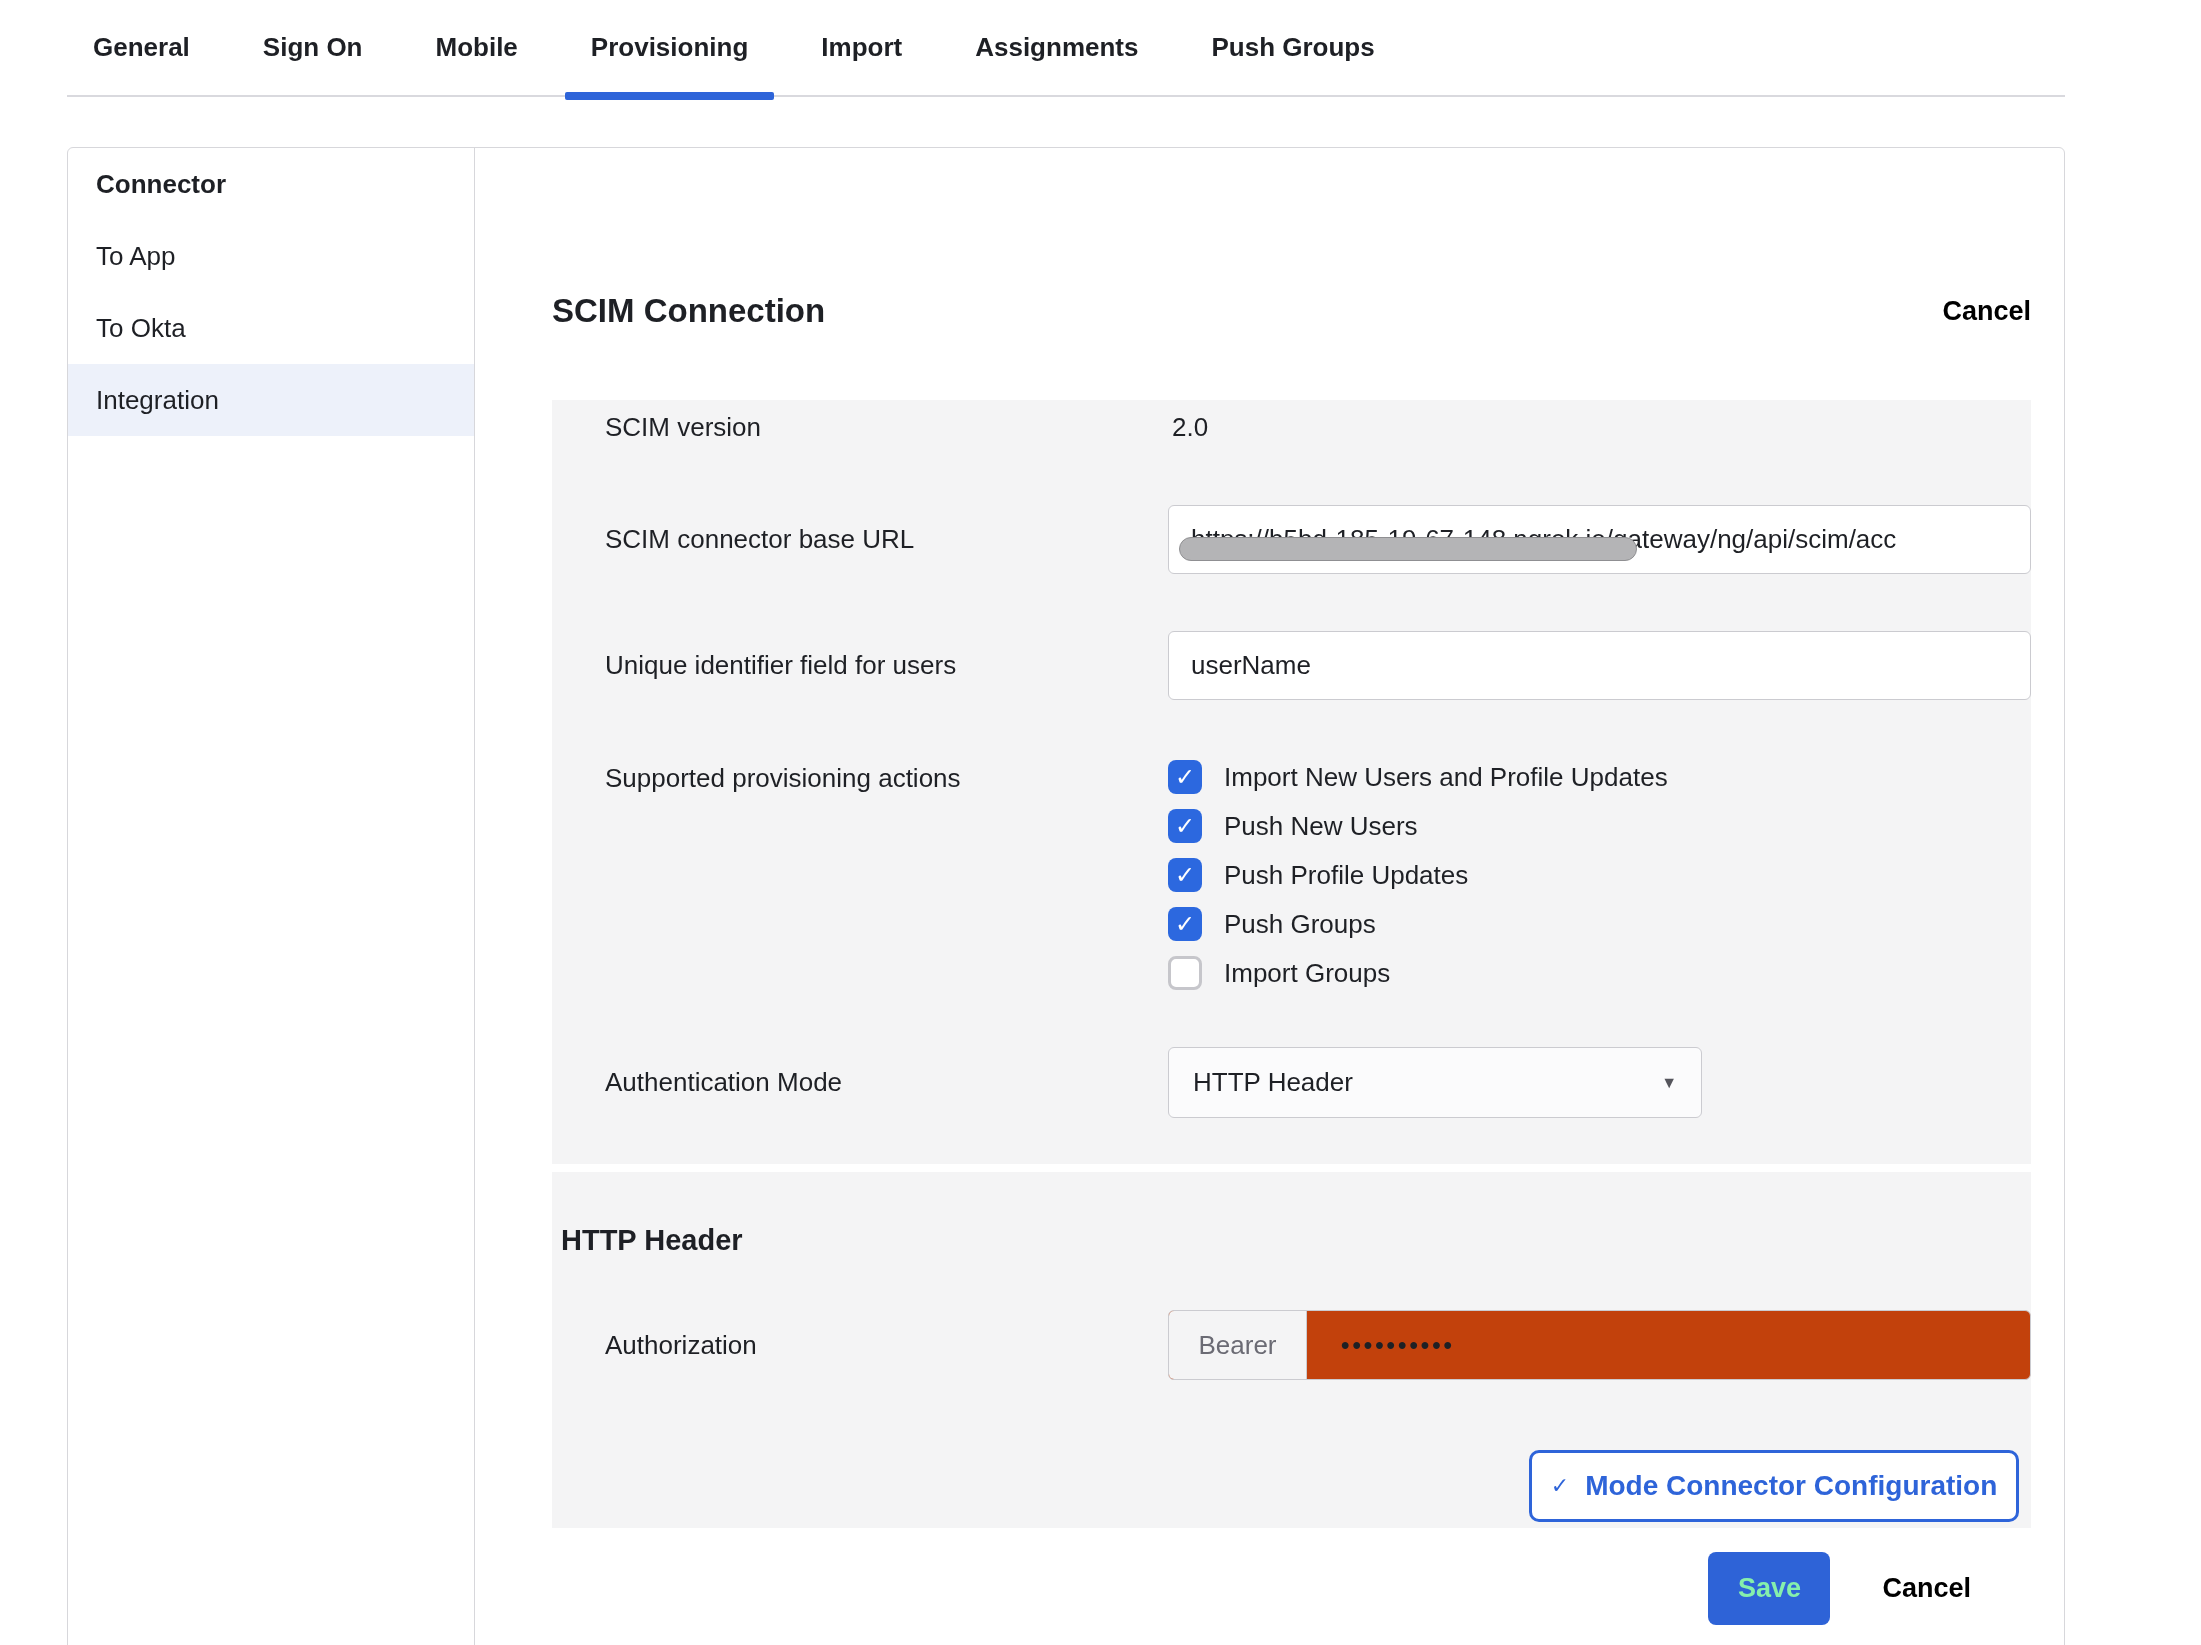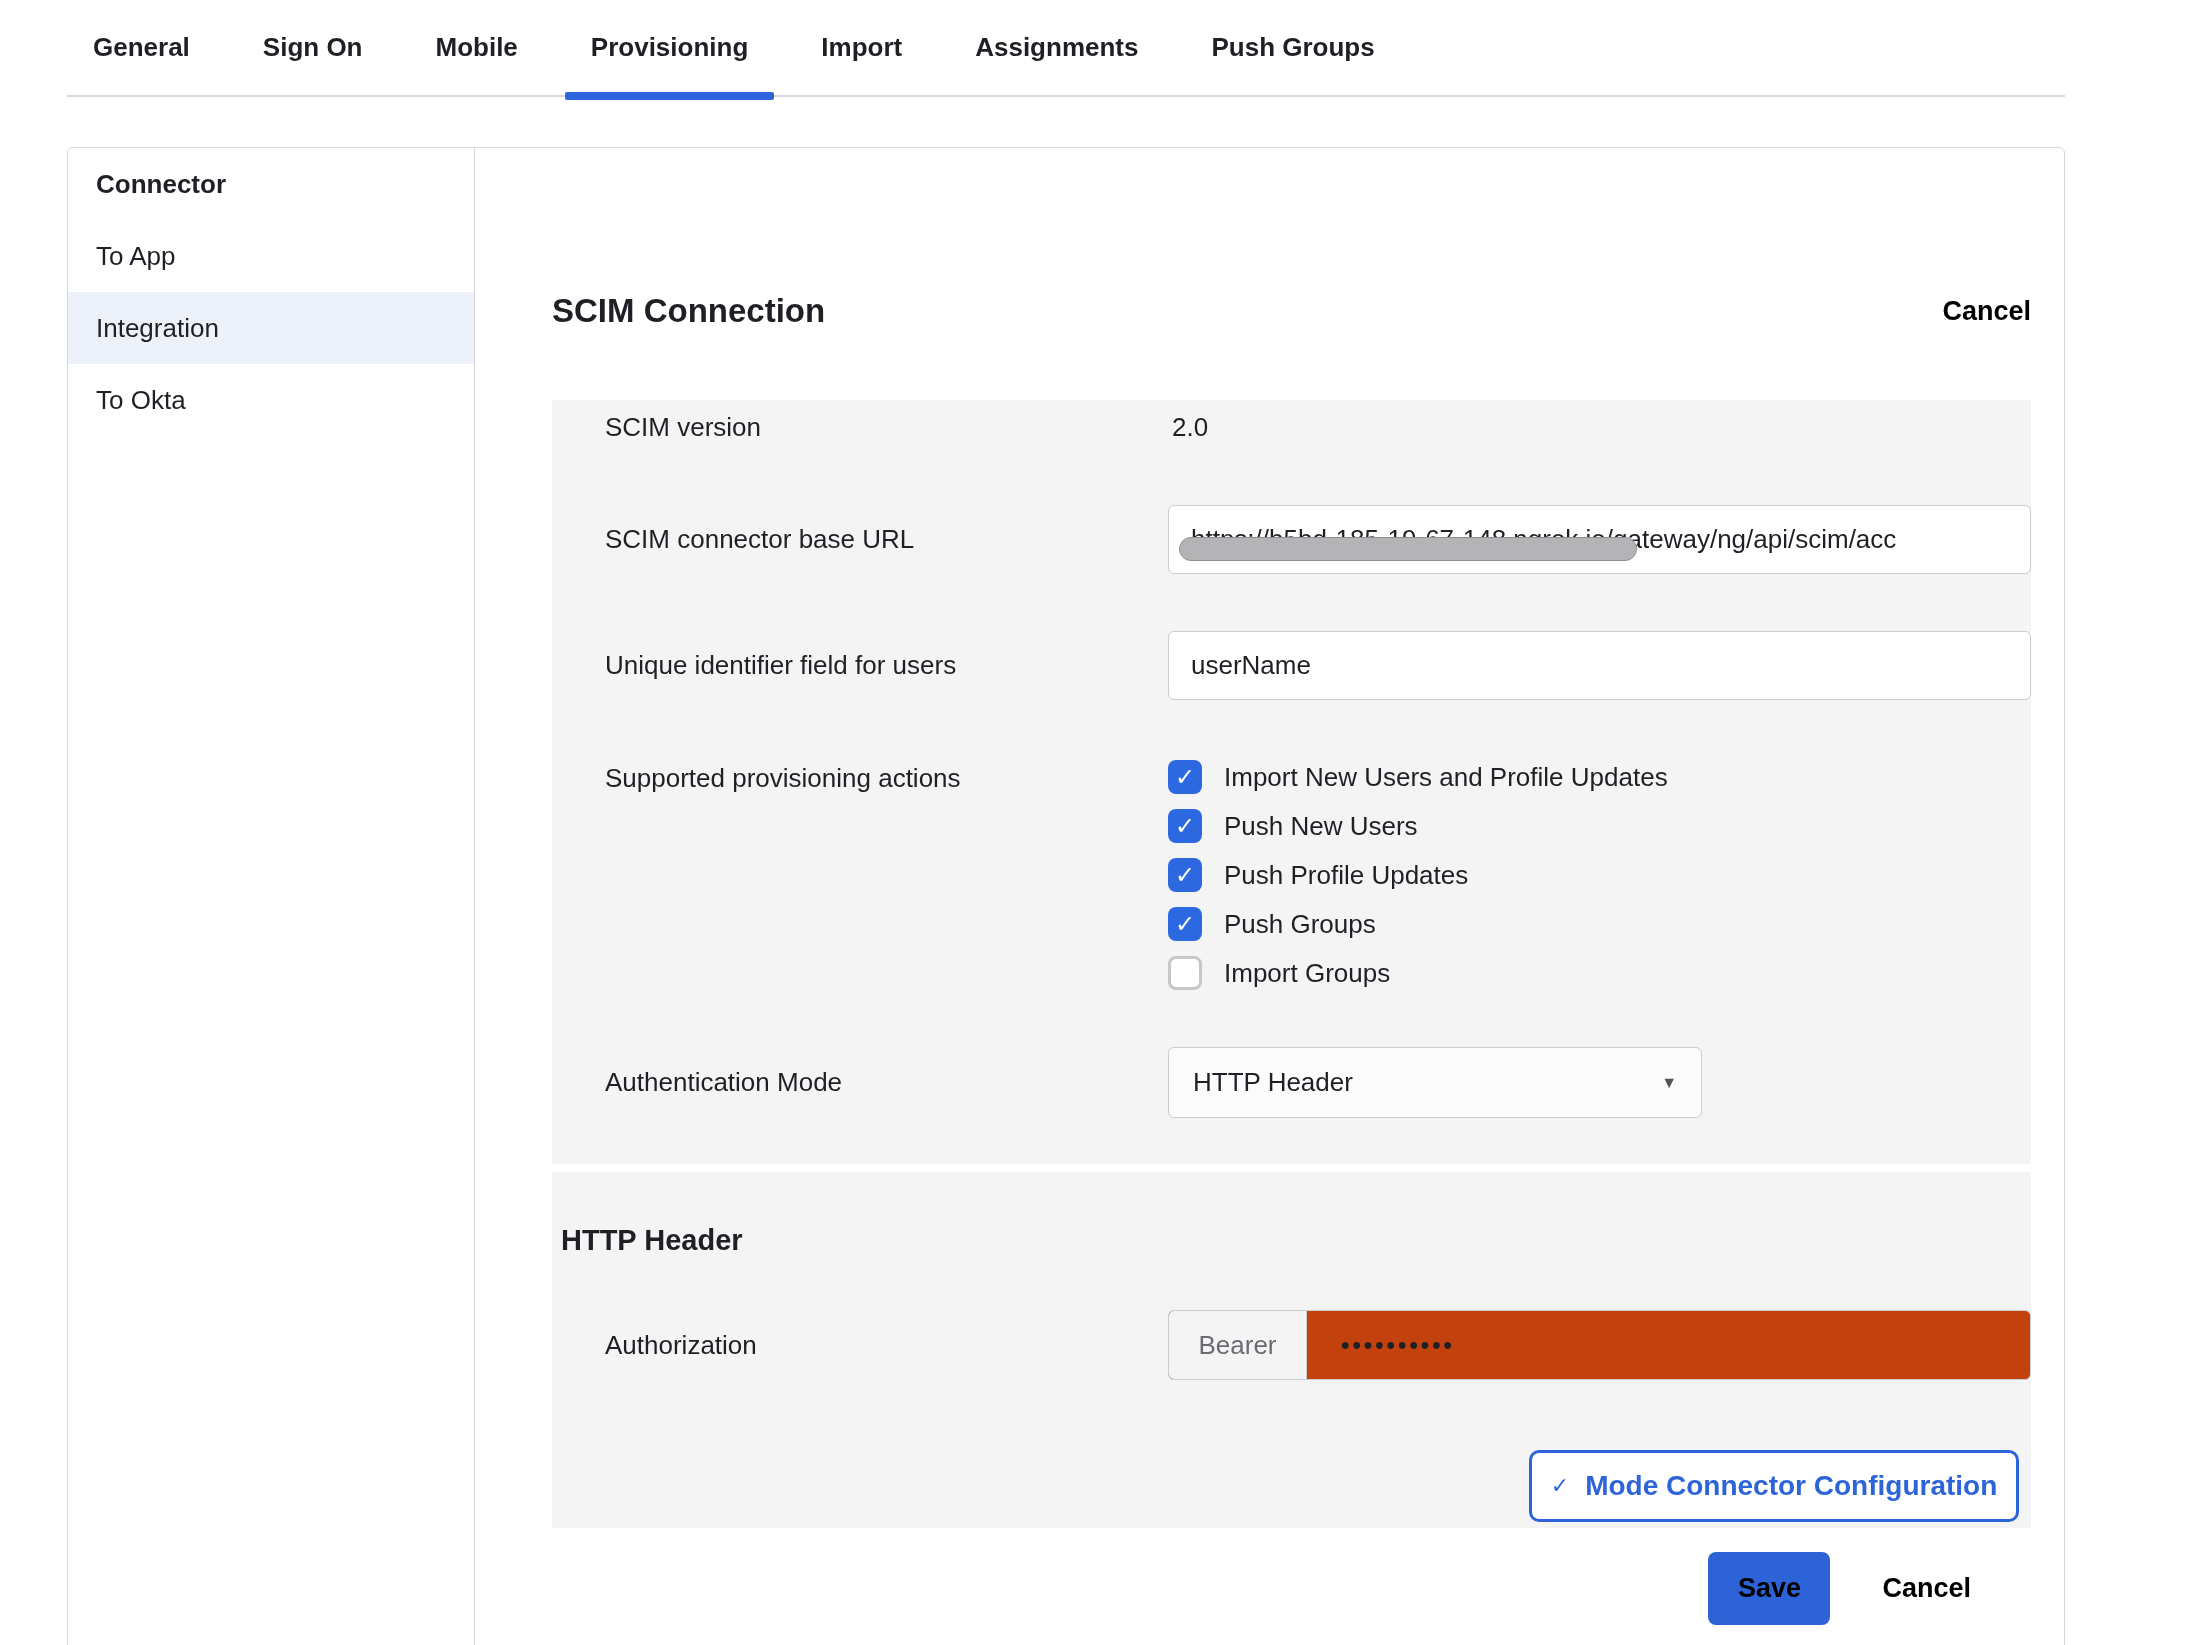--- a/index.html
+++ b/index.html
@@ -261,21 +261,21 @@
     align-items: center;
     gap: 52px;
     padding-right: 60px;
   }
   .save-btn {
     width: 122px;
     height: 73px;
     background: #2e63d7;
     border: none;
     border-radius: 8px;
-    color: #000000;
+    color: #86efac;
     font-size: 27px;
     font-weight: 700;
     cursor: pointer;
     font-family: inherit;
   }
 </style>
 </head>
 <body>
 
 <nav class="tabbar">
@@ -286,22 +286,22 @@
   <div class="tab">Import</div>
   <div class="tab">Assignments</div>
   <div class="tab">Push Groups</div>
 </nav>
 
 <div class="panel">
 
   <aside class="sidebar">
     <div class="side-row heading">Connector</div>
     <div class="side-row">To App</div>
+    <div class="side-row">To Okta</div>
     <div class="side-row selected">Integration</div>
-    <div class="side-row">To Okta</div>
   </aside>
 
   <section class="main">
 
     <div class="content-header">
       <h1>SCIM Connection</h1>
       <a class="link">Cancel</a>
     </div>
 
     <div class="card card1">

